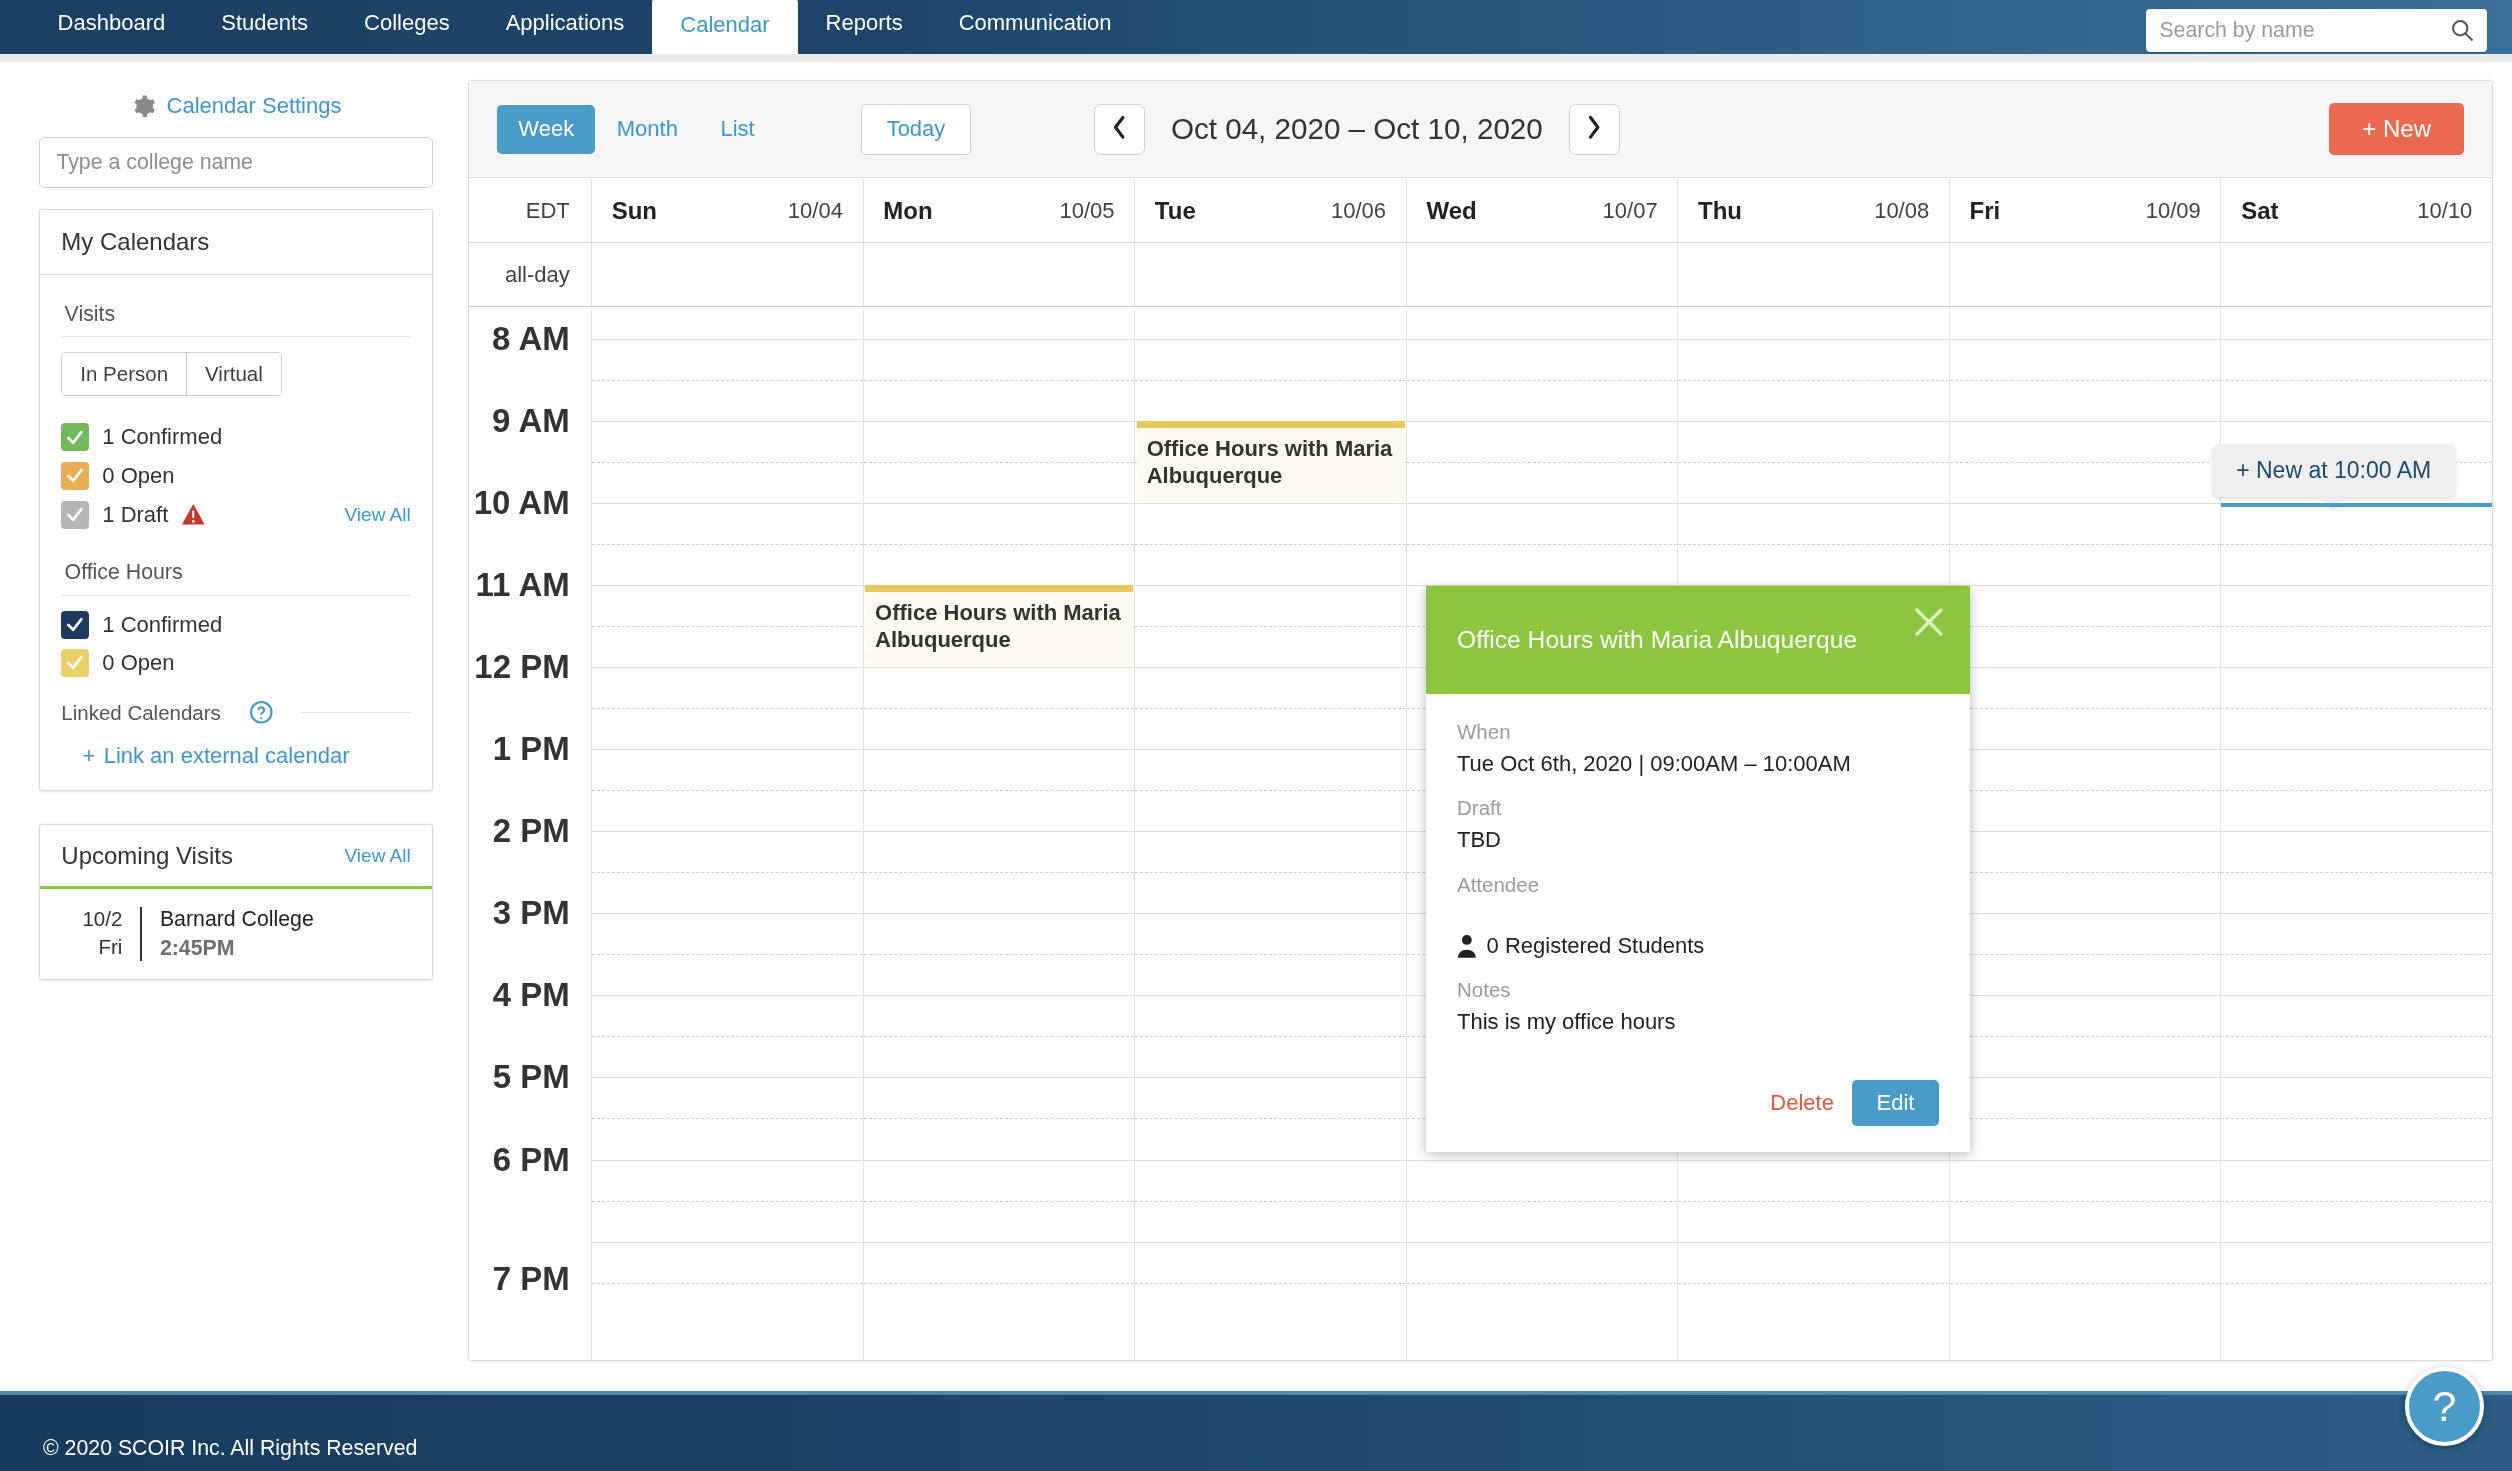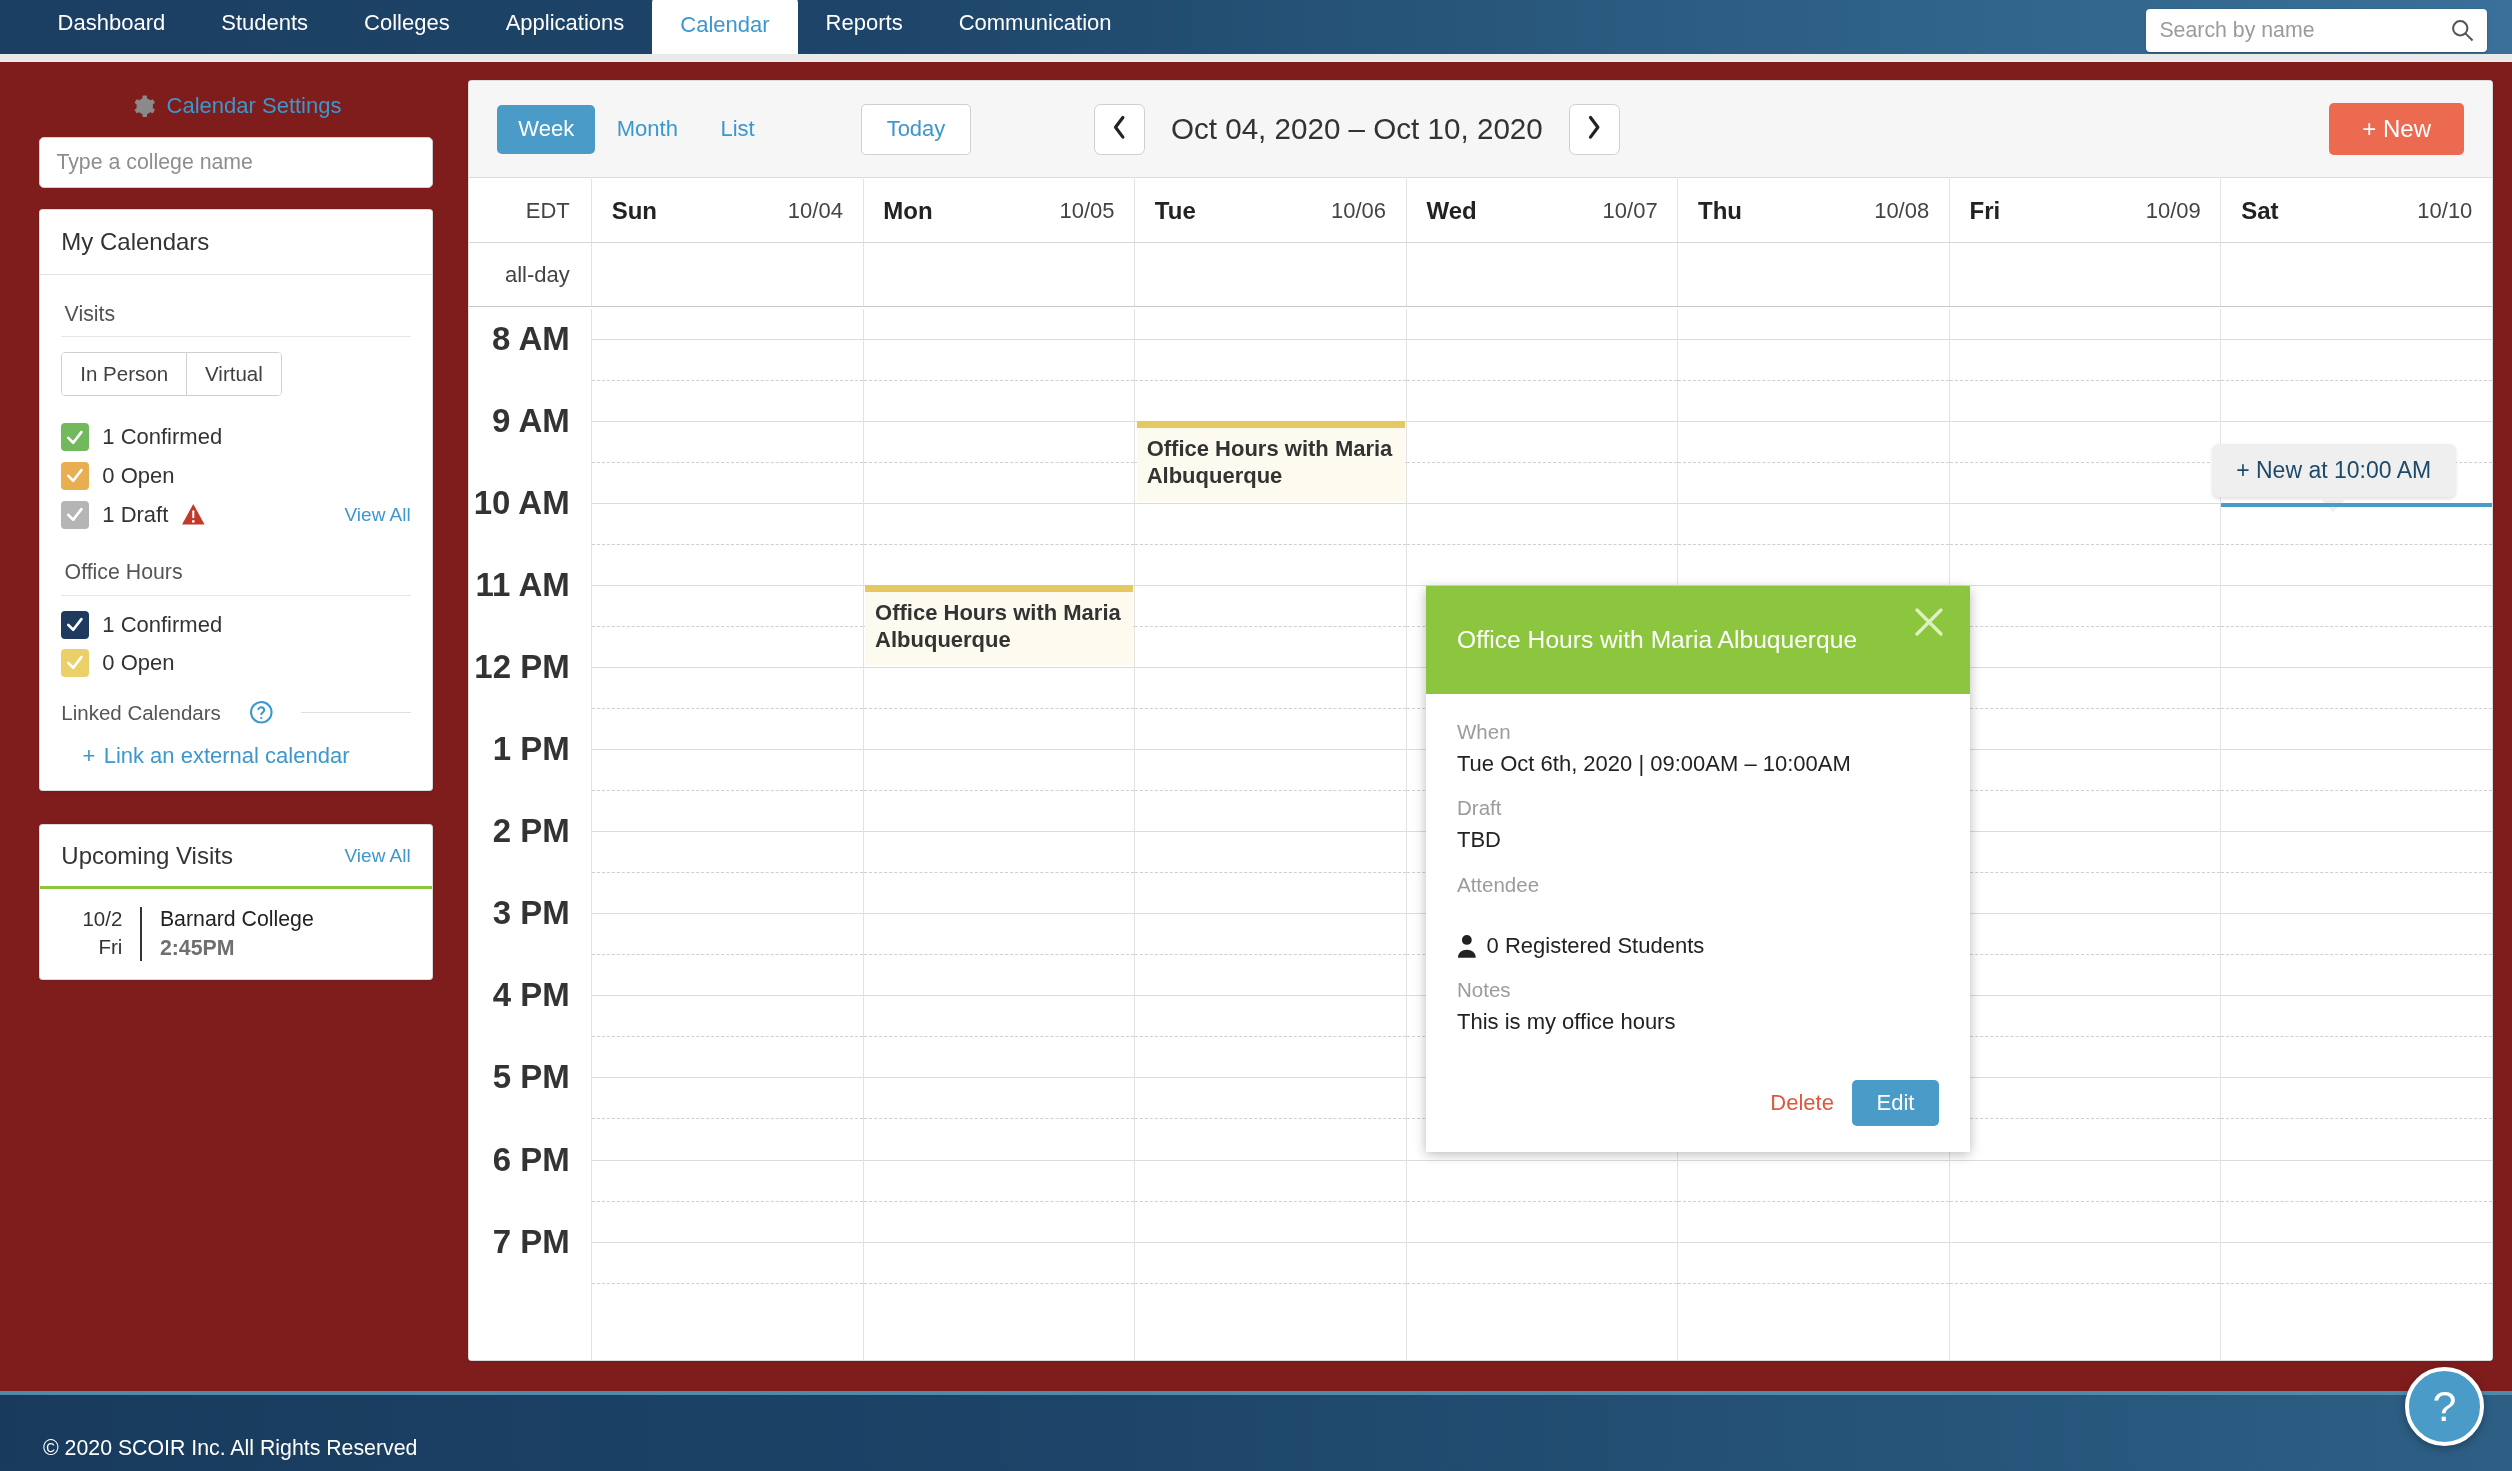--- a/index.html
+++ b/index.html
@@ -34,21 +34,21 @@
     box-shadow: 0 0.8px 1.6px rgba(0,0,0,.25);
   }
   .search-wrap input {
     border: 0; outline: 0; flex: 1; font-size: 21.3px; color: #444;
     font-family: "Liberation Sans", sans-serif; background: transparent;
   }
   .search-wrap input::placeholder { color: #9b9b9b; }
   .search-icon { width: 24.6px; height: 24.6px; flex: 0 0 24.6px; }
 
   
-  .page { position: absolute; top: 62px; left: 0; width: 2512px; height: 1330px; background: #7f1d1d; }
+  .page { position: absolute; top: 62px; left: 0; width: 2512px; height: 1330px; background: #ffffff; }
 
   
   .sidebar { position: absolute; left: 39px; top: 0; width: 394px; }
   .cal-settings-row {
     display: flex; align-items: center; justify-content: center;
     gap: 11.5px; height: 62px; margin-top: 13px;
   }
   .gear-icon { width: 24.6px; height: 24.6px; display: block; }
   .cal-settings-link { color: #3c97cd; font-size: 22px; cursor: pointer; }
 
@@ -471,21 +471,21 @@
             <div class="timelbl" style="top: 112px;">9 AM</div>
             <div class="timelbl" style="top: 194px;">10 AM</div>
             <div class="timelbl" style="top: 276px;">11 AM</div>
             <div class="timelbl" style="top: 358px;">12 PM</div>
             <div class="timelbl" style="top: 440px;">1 PM</div>
             <div class="timelbl" style="top: 522px;">2 PM</div>
             <div class="timelbl" style="top: 604px;">3 PM</div>
             <div class="timelbl" style="top: 686px;">4 PM</div>
             <div class="timelbl" style="top: 768px;">5 PM</div>
             <div class="timelbl" style="top: 851px;">6 PM</div>
-            <div class="timelbl" style="top: 933px;">7 PM</div>
+            <div class="timelbl" style="top: 970px;">7 PM</div>
           </div>
         <div class="daycols" id="daycols">
             <div class="daycol">
               <div class="hline" style="top: 29.6px;"></div>
               <div class="hline half" style="top: 71px;"></div>
               <div class="hline" style="top: 112px;"></div>
               <div class="hline half" style="top: 153px;"></div>
               <div class="hline" style="top: 194px;"></div>
               <div class="hline half" style="top: 235px;"></div>
               <div class="hline" style="top: 276px;"></div>

